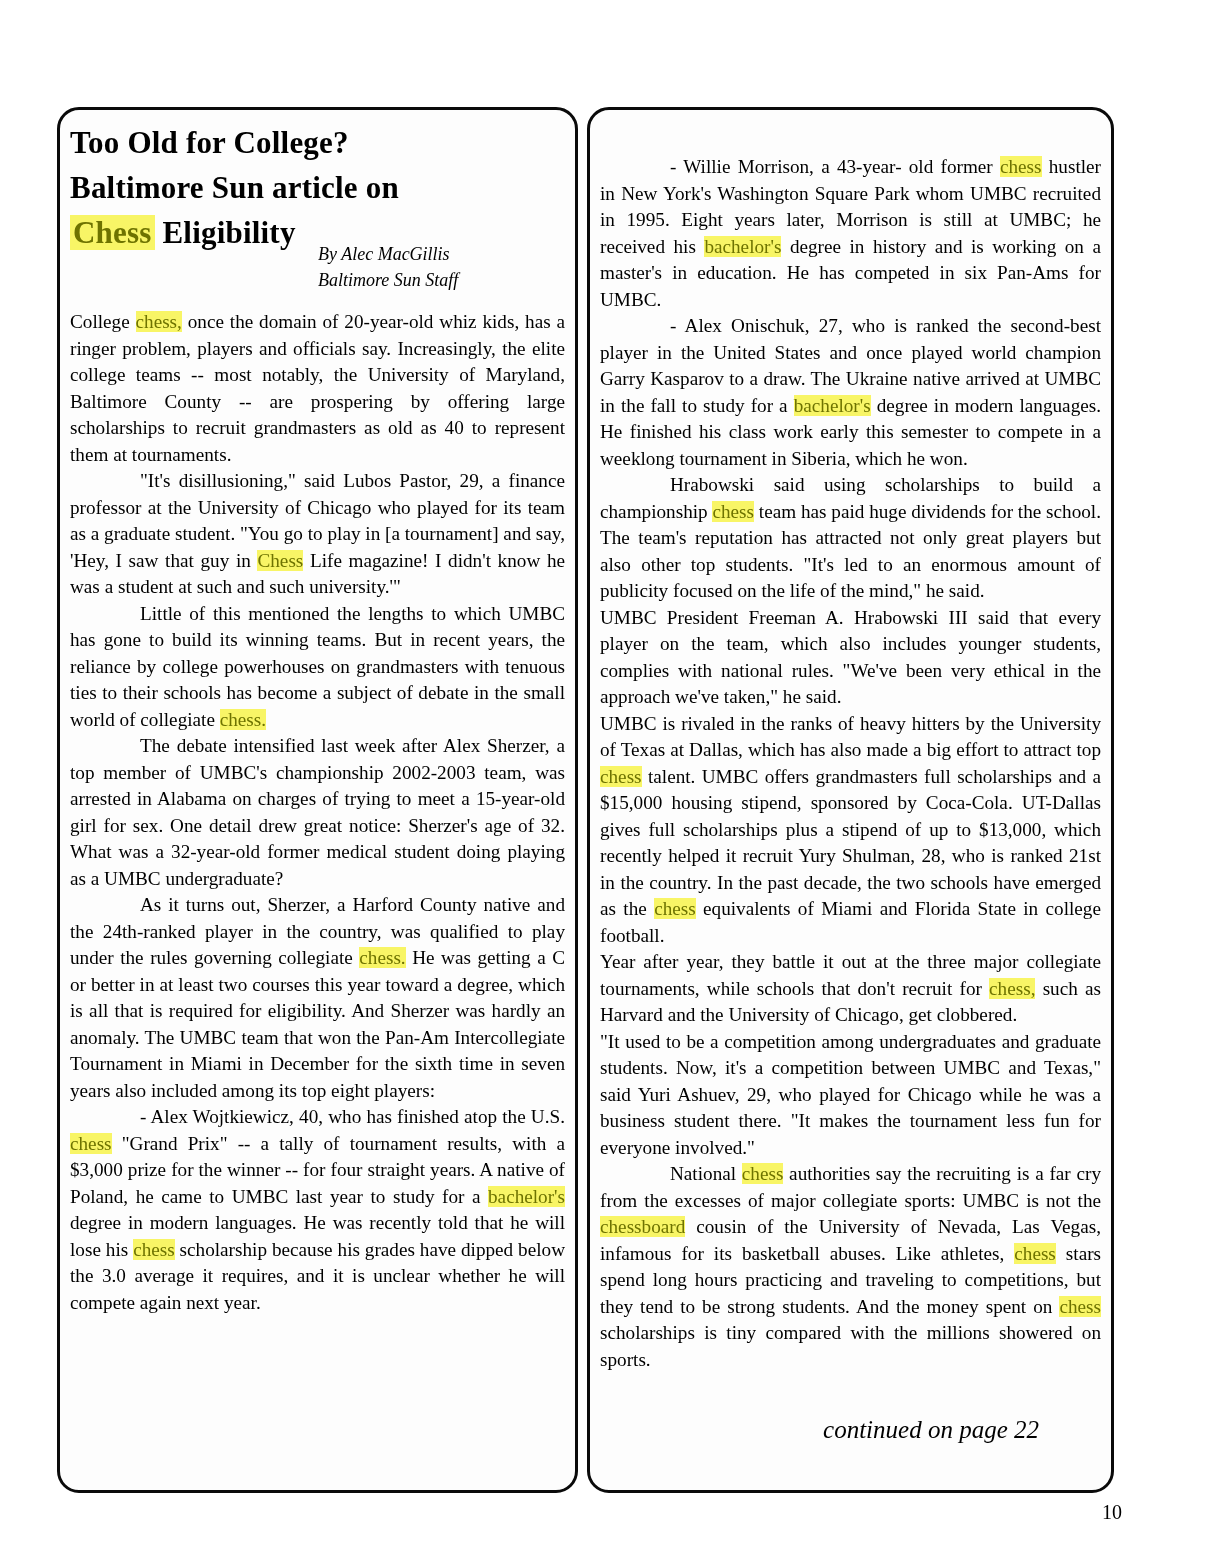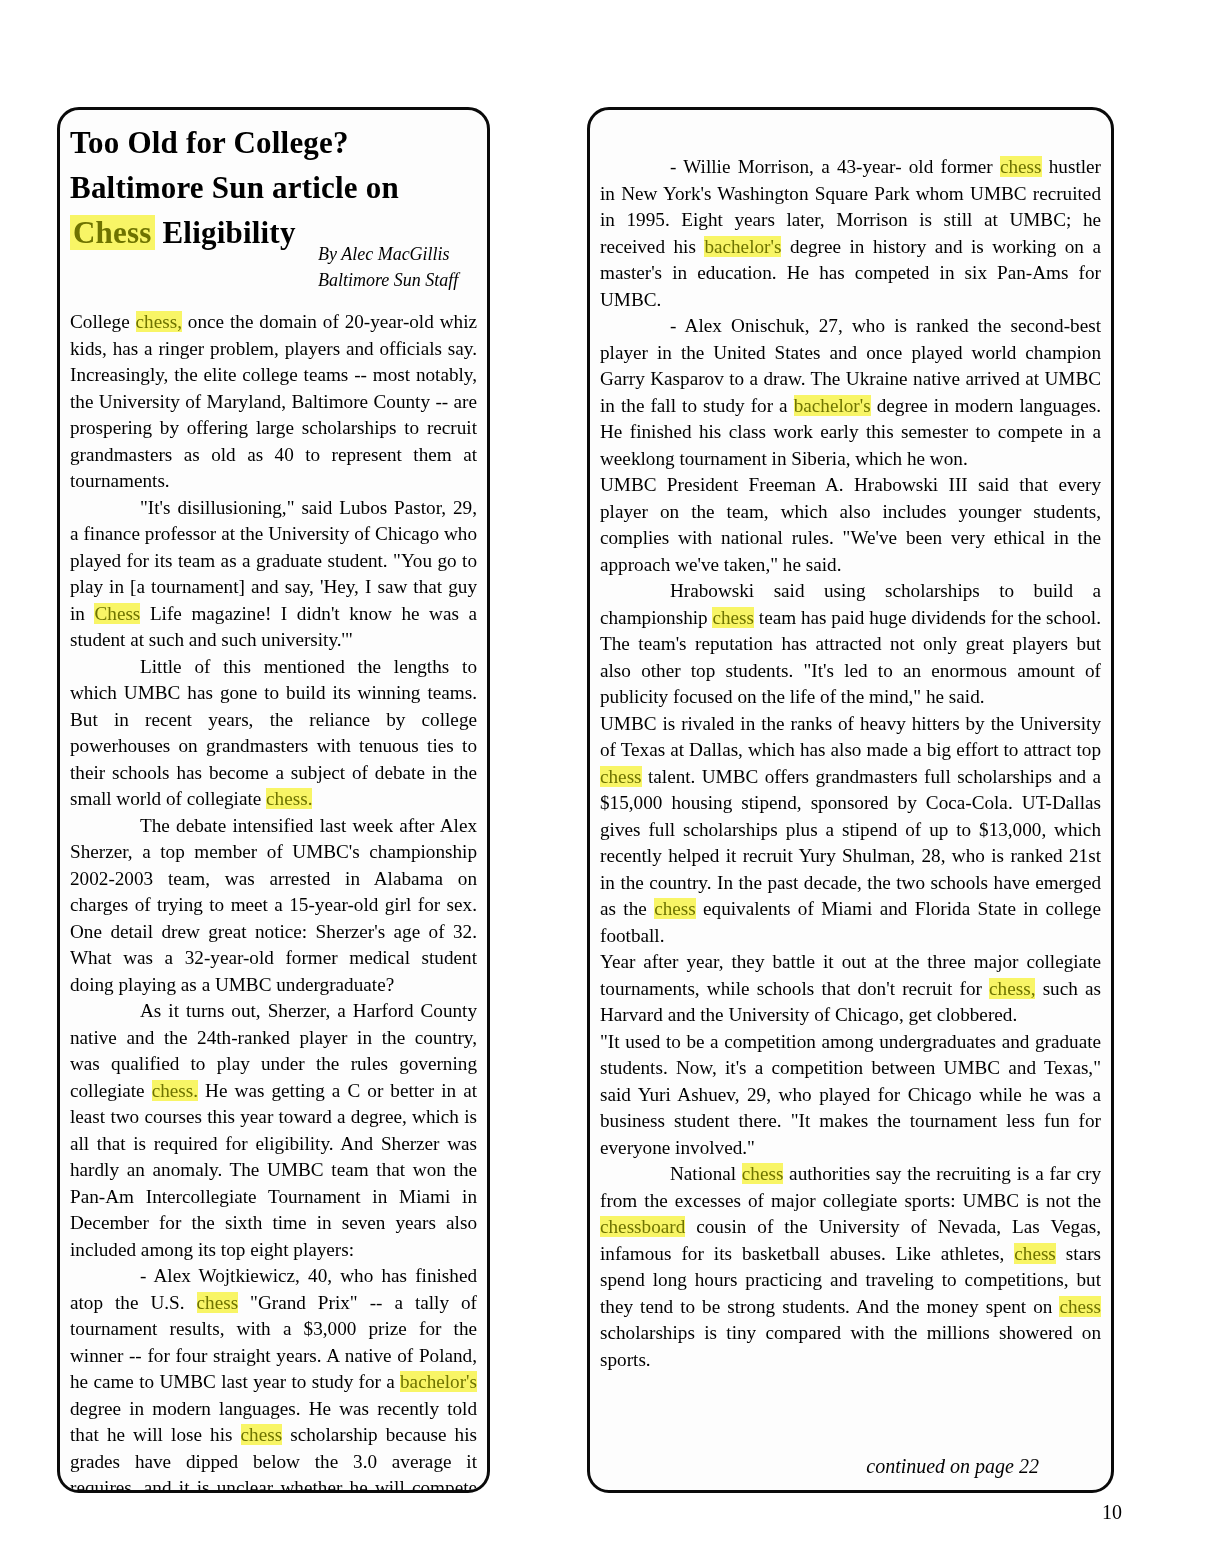--- a/index.html
+++ b/index.html
@@ -13,21 +13,21 @@
   .article-box {
     position: absolute;
     top: 107px;
     height: 1386px;
     border: 3px solid #0a0a0a;
     border-radius: 22px;
     box-sizing: border-box;
     background: #fdfdfd;
     overflow: hidden;
   }
-  #left-box  { left: 57px;  width: 433px; }
+  #left-box  { left: 57px;  width: 521px; }
   #right-box { left: 587px; width: 527px; }
 
   .box-inner { padding: 8px 10px 0 10px; }
 
   .article-title {
     font-size: 31px;
     font-weight: bold;
     line-height: 45px;
     letter-spacing: 0.2px;
     margin: 2px 0 0 0;
@@ -52,25 +52,25 @@
   .hl {
     background: var(--hl-bg, #f8f566);
     color: var(--hl-text, #6e7300);
   }
   .article-title .hl { padding: 0 3px; }
 
   #right-box .box-inner { padding-top: 44px; }
 
   .continued-note {
     font-style: italic;
-    font-size: 20px;
+    font-size: 25px;
     line-height: 26px;
     text-align: right;
     padding-right: 62px;
-    margin-top: 80px;
+    margin-top: 44px;
   }
 
   .page-number {
     position: absolute;
     top: 1497px;
     right: 84px;
     font-size: 20px;
     line-height: 30px;
   }
 </style>
@@ -97,22 +97,22 @@
         <p class="para indent"><span>- Alex Wojtkiewicz, 40, who has finished atop the U.S. </span><span class="hl">chess</span><span> "Grand Prix" -- a tally of tournament results, with a $3,000 prize for the winner -- for four straight years. A native of Poland, he came to UMBC last year to study for a </span><span class="hl">bachelor's</span><span> degree in modern languages. He was recently told that he will lose his </span><span class="hl">chess</span><span> scholarship because his grades have dipped below the 3.0 average it requires, and it is unclear whether he will compete again next year.</span></p>
       </div>
   </div>
 </div>
 
 <div class="article-box" id="right-box">
   <div class="box-inner">
     <div>
         <p class="para indent"><span>- Willie Morrison, a 43-year- old former </span><span class="hl">chess</span><span> hustler in New York's Washington Square Park whom UMBC recruited in 1995. Eight years later, Morrison is still at UMBC; he received his </span><span class="hl">bachelor's</span><span> degree in history and is working on a master's in education. He has competed in six Pan-Ams for UMBC.</span></p>
         <p class="para indent"><span>- Alex Onischuk, 27, who is ranked the second-best player in the United States and once played world champion Garry Kasparov to a draw. The Ukraine native arrived at UMBC in the fall to study for a </span><span class="hl">bachelor's</span><span> degree in modern languages. He finished his class work early this semester to compete in a weeklong tournament in Siberia, which he won.</span></p>
+        <p class="para indent"><span>Hrabowski said using scholarships to build a championship </span><span class="hl">chess</span><span> team has paid huge dividends for the school. The team's reputation has attracted not only great players but also other top students. "It's led to an enormous amount of publicity focused on the life of the mind," he said.</span></p>
         <p class="para"><span>UMBC President Freeman A. Hrabowski III said that every player on the team, which also includes younger students, complies with national rules. "We've been very ethical in the approach we've taken," he said.</span></p>
-        <p class="para indent"><span>Hrabowski said using scholarships to build a championship </span><span class="hl">chess</span><span> team has paid huge dividends for the school. The team's reputation has attracted not only great players but also other top students. "It's led to an enormous amount of publicity focused on the life of the mind," he said.</span></p>
         <p class="para"><span>UMBC is rivaled in the ranks of heavy hitters by the University of Texas at Dallas, which has also made a big effort to attract top </span><span class="hl">chess</span><span> talent. UMBC offers grandmasters full scholarships and a $15,000 housing stipend, sponsored by Coca-Cola. UT-Dallas gives full scholarships plus a stipend of up to $13,000, which recently helped it recruit Yury Shulman, 28, who is ranked 21st in the country. In the past decade, the two schools have emerged as the </span><span class="hl">chess</span><span> equivalents of Miami and Florida State in college football.</span></p>
         <p class="para"><span>Year after year, they battle it out at the three major collegiate tournaments, while schools that don't recruit for </span><span class="hl">chess,</span><span> such as Harvard and the University of Chicago, get clobbered.</span></p>
         <p class="para"><span>"It used to be a competition among undergraduates and graduate students. Now, it's a competition between UMBC and Texas," said Yuri Ashuev, 29, who played for Chicago while he was a business student there. "It makes the tournament less fun for everyone involved."</span></p>
         <p class="para indent"><span>National </span><span class="hl">chess</span><span> authorities say the recruiting is a far cry from the excesses of major collegiate sports: UMBC is not the </span><span class="hl">chessboard</span><span> cousin of the University of Nevada, Las Vegas, infamous for its basketball abuses. Like athletes, </span><span class="hl">chess</span><span> stars spend long hours practicing and traveling to competitions, but they tend to be strong students. And the money spent on </span><span class="hl">chess</span><span> scholarships is tiny compared with the millions showered on sports.</span></p>
       </div>
     <div class="continued-note">continued on page 22</div>
   </div>
 </div>
 
 <div class="page-number">10</div>

